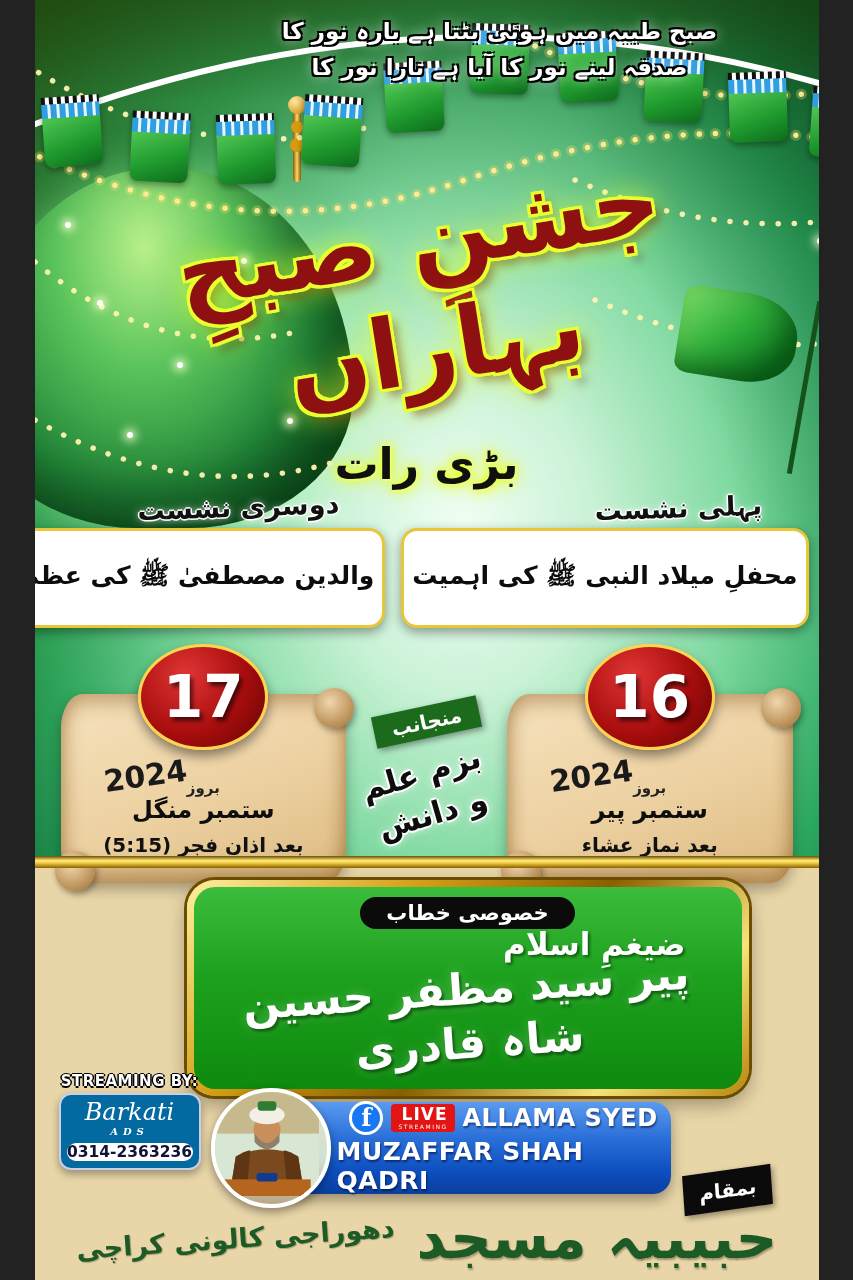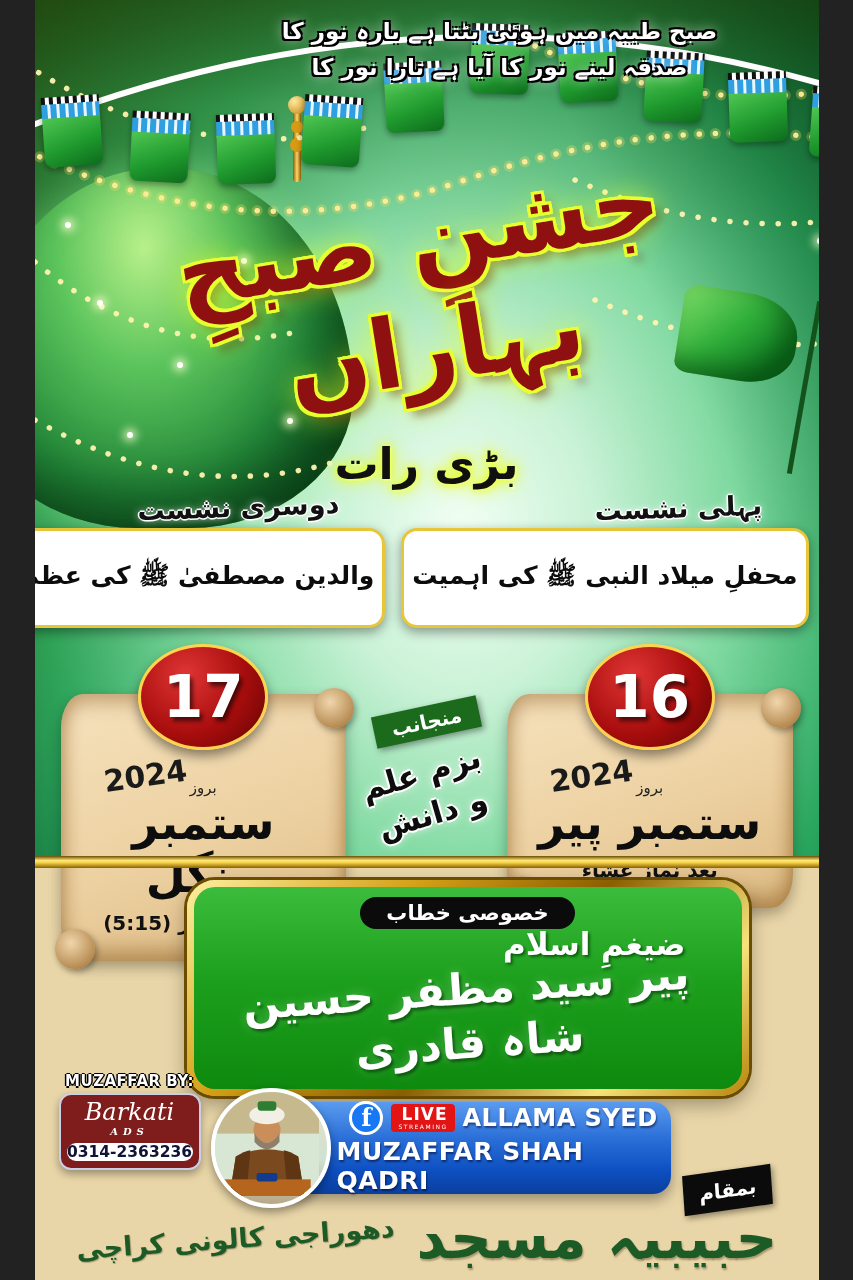--- a/index.html
+++ b/index.html
@@ -89,22 +89,22 @@
     background:radial-gradient(circle at 40% 35%,#f0d6ac,#b98d54 70%,#8a6132);box-shadow:2px 3px 6px rgba(0,0,0,.35);}
   .scroll::before{right:-8px;top:-6px;}
   .scroll::after{left:-6px;bottom:-8px;}
   .date-badge{position:absolute;left:50%;top:-50px;transform:translateX(-50%);
     width:124px;height:100px;border-radius:50%;
     background:radial-gradient(circle at 36% 28%,#e03535 0%,var(--badge_red,#a80d0d) 55%,#5f0404 100%);
     border:3px solid #ffd34d;display:flex;align-items:center;justify-content:center;
     font-size:58px;font-weight:bold;color:#fff;text-shadow:3px 4px 4px rgba(0,0,0,.6);
     box-shadow:0 6px 12px rgba(0,0,0,.45);}
   .scroll-year{font-size:30px;font-weight:bold;color:#1a1a1a;transform:rotate(-8deg);text-align:left;padding-left:26px;}
-  .scroll-prefix{font-size:15px;font-weight:normal;color:#222;margin-top:-6px;}
-  .scroll-day{font-size:46px;font-weight:bold;color:#0d0d0d;line-height:1.15;}
+  .scroll-prefix{font-size:15px;font-weight:bold;color:#222;margin-top:-6px;}
+  .scroll-day{font-size:24px;font-weight:bold;color:#0d0d0d;line-height:1.15;}
   .scroll-time{font-size:20px;font-weight:bold;color:#111;letter-spacing:2px;margin-top:8px;}
   .organizer{width:190px;margin-top:58px;text-align:center;}
   .organizer-ribbon{display:inline-block;background:#1c6b1c;color:#fff;font-size:20px;font-weight:bold;
     padding:4px 18px;transform:rotate(-12deg);box-shadow:2px 3px 6px rgba(0,0,0,.4);direction:rtl;}
   .organizer-name{direction:rtl;margin:14px auto 0;width:130px;font-size:31px;font-weight:bold;color:#0d0d0d;
     transform:rotate(-16deg);line-height:1.35;
     text-shadow:2px 0 0 #fff,-2px 0 0 #fff,0 2px 0 #fff,0 -2px 0 #fff,0 0 10px rgba(255,255,255,.95);}
   
   .gold-line{position:absolute;left:0;top:856px;width:853px;height:12px;
     background:linear-gradient(180deg,#6b4d00 0%,#ffe97a 38%,#f7d24a 55%,#8a6200 100%);}
@@ -125,21 +125,21 @@
     font-size:21px;font-weight:bold;padding:4px 26px;border-radius:999px;letter-spacing:4px;}
   .speech-honorific{position:absolute;right:56px;top:39px;color:#fff;direction:rtl;
     font-size:31px;font-weight:bold;text-shadow:2px 2px 3px rgba(0,60,0,.7);}
   .speaker{margin-top:34px;padding:0 18px;direction:rtl;color:#fff;font-size:43px;font-weight:bold;
     line-height:1.25;transform:rotate(-4deg);
     text-shadow:2px 3px 3px rgba(0,60,0,.65), 0 0 12px rgba(255,255,255,.25);}
   
   .designer{position:absolute;left:24px;top:1072px;width:142px;text-align:center;}
   .designer-label{font-size:15px;font-weight:bold;color:#fff;letter-spacing:.5px;
     text-shadow:1.5px 0 0 #000,-1.5px 0 0 #000,0 1.5px 0 #000,0 -1.5px 0 #000;}
-  .designer-box{margin-top:3px;background:#7f1d1d;border:2px solid #c9cfe6;border-radius:12px;padding:5px 6px 7px;
+  .designer-box{margin-top:3px;background:#0369a1;border:2px solid #c9cfe6;border-radius:12px;padding:5px 6px 7px;
     box-shadow:0 4px 8px rgba(0,0,0,.35);}
   .designer-name{font-family:"DejaVu Serif",serif;font-style:italic;font-size:24px;color:#fff;line-height:1;}
   .designer-name2{font-family:"DejaVu Serif",serif;font-style:italic;font-size:10px;color:#fff;letter-spacing:5px;margin-top:2px;font-weight:bold;}
   .designer-phone{margin-top:6px;background:#fff;border-radius:10px;font-size:15.5px;font-weight:bold;color:#101538;padding:0 0;}
   
   .photo{position:absolute;left:176px;top:1088px;width:112px;height:112px;border-radius:50%;
     border:4px solid #fff;overflow:hidden;background:linear-gradient(180deg,#e9dfc8 0%,#cfe2d2 60%,#b9a787 100%);
     box-shadow:0 4px 10px rgba(0,0,0,.4);z-index:3;}
   
   .live-bar{position:absolute;left:248px;top:1102px;width:388px;height:92px;border-radius:18px;
@@ -303,21 +303,21 @@
   <div class="gold-line"></div>
   <div class="beige-zone"></div>
 
   <div class="plaque">
     <div class="speech-tag">خصوصی خطاب</div>
     <div class="speech-honorific">ضیغمِ اسلام</div>
     <div class="speaker">پیر سید مظفر حسین شاہ قادری</div>
   </div>
 
   <div class="designer">
-    <div class="designer-label">MUZAFFAR BY:</div>
+    <div class="designer-label">STREAMING BY:</div>
     <div class="designer-box">
       <div class="designer-name">Barkati</div>
       <div class="designer-name2">ADS</div>
       <div class="designer-phone">0314-2363236</div>
     </div>
   </div>
 
   <div class="photo">
     <svg width="104" height="104" viewBox="0 0 100 100">
       <rect x="0" y="0" width="100" height="100" fill="#d8e6d4"></rect>

